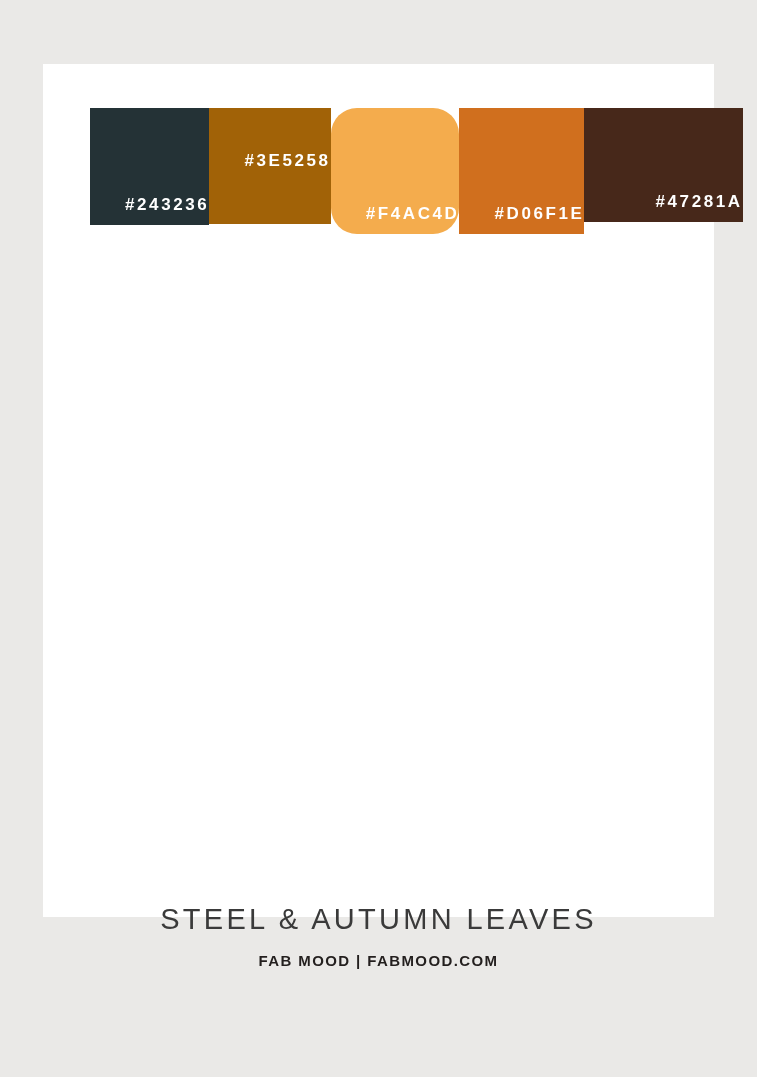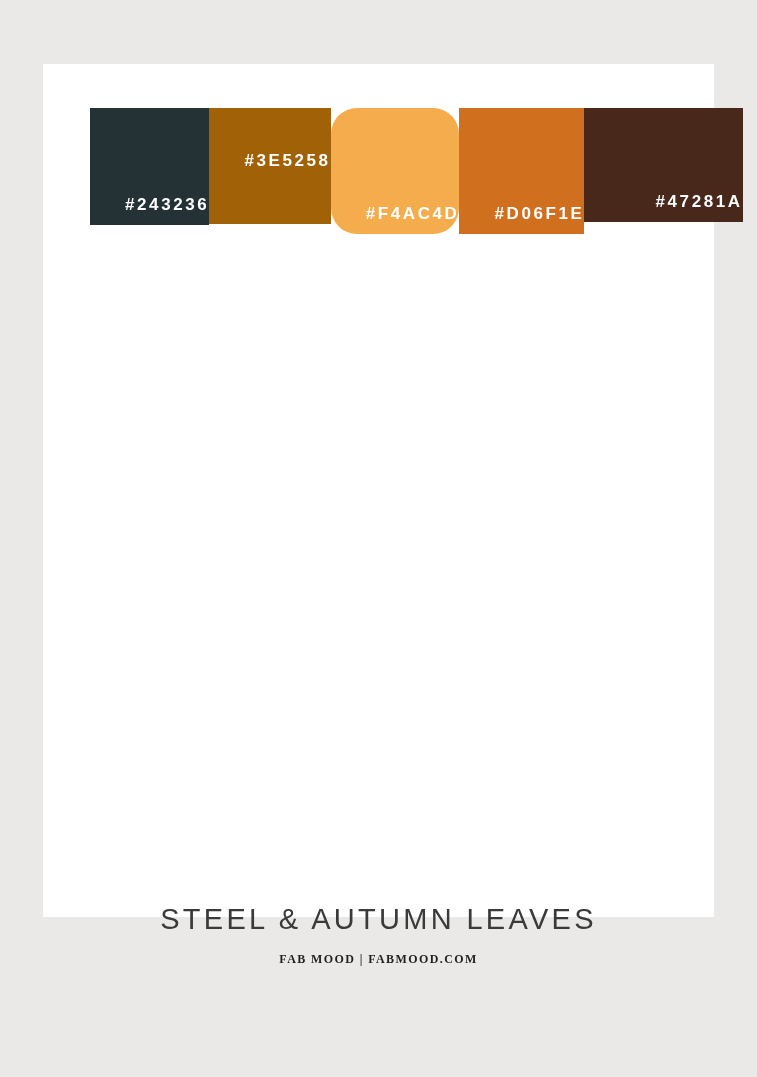--- a/index.html
+++ b/index.html
@@ -68,22 +68,22 @@
     font-family: "Liberation Sans", sans-serif;
     font-size: 29px;
     font-weight: 300;
     letter-spacing: 3.3px;
     color: #3a3a3a;
     line-height: 1.25;
     white-space: nowrap;
   }
   .footer-sub {
     margin-top: 15px;
-    font-family: Liberation Serif, serif;
-    font-size: 12px;
+    font-family: Liberation Sans, sans-serif;
+    font-size: 15px;
     font-weight: bold;
     letter-spacing: 1.4px;
     color: #231f1e;
     white-space: nowrap;
   }
 </style>
 </head>
 <body>
 
 <div class="poster">

